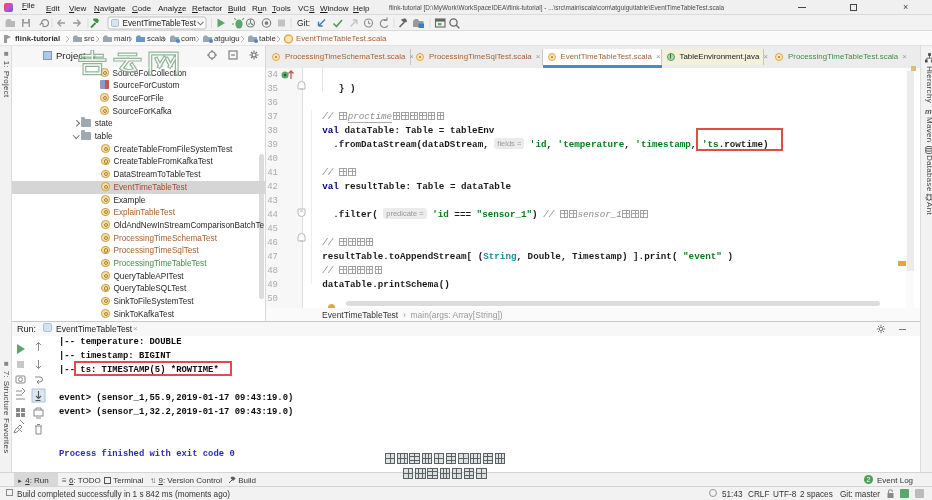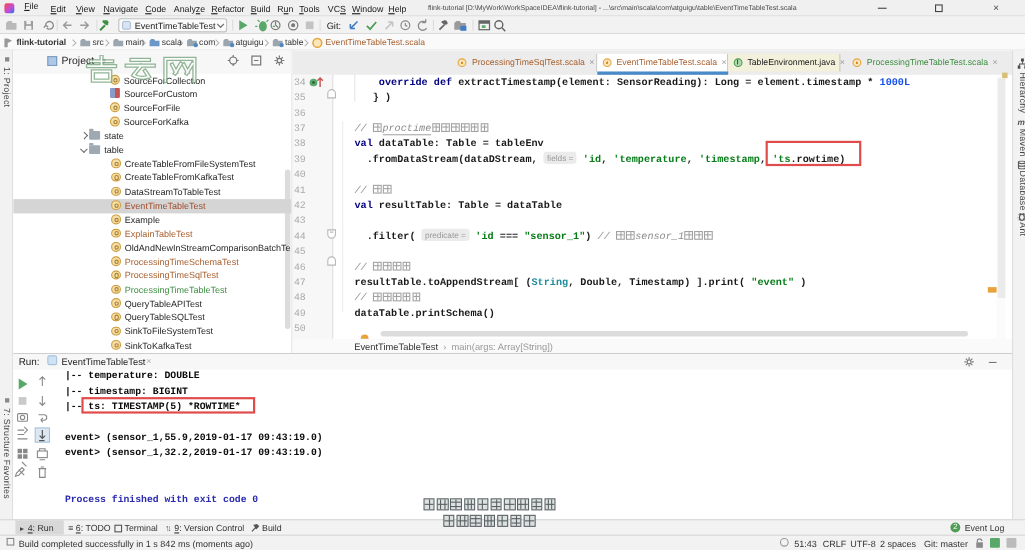--- a/index.html
+++ b/index.html
@@ -180,20 +180,21 @@
     <div class="trow" style="left:89px;top:212px;color:#3E8E42"><span class="ticon"></span>ProcessingTimeTableTest</div>
     <div class="trow" style="left:89px;top:224.7px"><span class="ticon"></span>QueryTableAPITest</div>
     <div class="trow" style="left:89px;top:237.4px"><span class="ticon"></span>QueryTableSQLTest</div>
     <div class="trow" style="left:89px;top:250.1px"><span class="ticon"></span>SinkToFileSystemTest</div>
     <div class="trow" style="left:89px;top:262.8px"><span class="ticon"></span>SinkToKafkaTest</div>
   </div>
 </div>
 
 <div class="abs" style="left:266px;top:46px;width:654px;height:276px;background:#fff;overflow:hidden" id="editor">
   <div class="abs" style="left:0;top:0;width:654px;height:22px;background:#ECECEC" id="tabs">
+    <div class="tab" style="left:1px;width:144px"><span class="sicon"></span>ProcessingTimeSchemaTest.scala<span class="tabx">×</span></div>
     <div class="tab" style="left:145px;width:131.5px"><span class="sicon"></span>ProcessingTimeSqlTest.scala<span class="tabx">×</span></div>
     <div class="tab" style="left:276.5px;width:119px;background:#fff"><span class="sicon"></span>EventTimeTableTest.scala<span class="tabx">×</span></div>
     <div class="tab" style="left:395.5px;width:102px;background:#F3F0DC;color:#1a1a1a"><span class="sicon" style="background:linear-gradient(#2D6B30,#2D6B30) center/1.3px 4.5px no-repeat,#AFD8AE;border-color:#4F9E58"></span>TableEnvironment.java<span class="tabx">×</span></div>
     <div class="tab" style="left:504px;width:167px;color:#3E8E42"><span class="sicon"></span>ProcessingTimeTableTest.scala<span class="tabx">×</span></div>
     <div class="abs" style="left:276.5px;top:18.5px;width:119px;height:3.5px;background:#4A8AC9"></div>
   </div>
   <div class="abs" style="left:0;top:22px;width:37px;height:254px;background:#F7F7F7;border-right:1px solid #E0E0E0" id="gutterbg"></div>
   <div id="gutter">
     <div class="gnum" style="top:22px">34</div>
       <div class="gnum" style="top:36px">35</div>
@@ -217,21 +218,20 @@
         <circle cx="5" cy="7" r="1.2" fill="#2a5a33"></circle>
       <path d="M11 11V3m-2.5 2.5L11 3l2.5 2.5" stroke="#C75450" stroke-width="1.3" fill="none"></path>
       <path d="M18 17a3.5 3.5 0 0 1 7 0v4h-7zM20 21h3" stroke="#B8B8B8" fill="#fff" stroke-width="1"></path>
       <path d="M18 141h7v4a3.5 3.5 0 0 1-7 0zM20 143h3" stroke="#B8B8B8" fill="#fff" stroke-width="1"></path>
       <path d="M18 169a3.5 3.5 0 0 1 7 0v4h-7zM20 173h3" stroke="#B8B8B8" fill="#fff" stroke-width="1"></path>
     </svg>
   </div>
   <div class="abs" style="left:45px;top:64px;width:1px;height:174px;background:#EDEDED"></div>
   <div class="abs" style="left:56px;top:22px;width:1px;height:24px;background:#E6E6E6"></div>
   <div id="code" class="mono">
-    <div class="abs" style="left:34px;top:22px"><span class="kw">        override def </span>extractTimestamp(element: SensorReading): Long = element.timestamp * <span class="num">1000L</span></div>
     <div class="abs" style="left:34px;top:36px">       } )</div>
     <div class="abs" style="left:34px;top:64px"><span class="cmt">    // <span class="cj"></span><span style="border-bottom:1px solid #aaa">proctime</span><span class="cj"></span><span class="cj"></span><span class="cj"></span><span class="cj"></span><span class="cj"></span><span class="cj"></span></span></div>
     <div class="abs" style="left:34px;top:78px"><span class="kw">    val </span>dataTable: Table = tableEnv</div>
     <div class="abs" style="left:34px;top:92px">      .fromDataStream(dataDStream, <span class="pill">fields =</span> <span class="sym">'id</span>, <span class="sym">'temperature</span>, <span class="sym">'timestamp</span>, <span class="sym">'ts</span>.rowtime)</div>
     <div class="abs" style="left:34px;top:120px"><span class="cmt">    // <span class="cj"></span><span class="cj"></span></span></div>
     <div class="abs" style="left:34px;top:134px"><span class="kw">    val </span>resultTable: Table = dataTable</div>
     <div class="abs" style="left:34px;top:162px">      .filter( <span class="pill">predicate =</span> <span class="sym">'id</span> === <span class="str">"sensor_1"</span>) <span class="cmt">// <span class="cj"></span><span class="cj"></span>sensor_1<span class="cj"></span><span class="cj"></span><span class="cj"></span></span></div>
     <div class="abs" style="left:34px;top:190px"><span class="cmt">    // <span class="cj"></span><span class="cj"></span><span class="cj"></span><span class="cj"></span></span></div>
     <div class="abs" style="left:34px;top:204px">    resultTable.toAppendStream[ (<span class="teal">String</span>, Double, Timestamp) ].print( <span class="str">"event"</span> )</div>
     <div class="abs" style="left:34px;top:218px"><span class="cmt">    // <span class="cj"></span><span class="cj"></span><span class="cj"></span><span class="cj"></span><span class="cj"></span></span></div>

